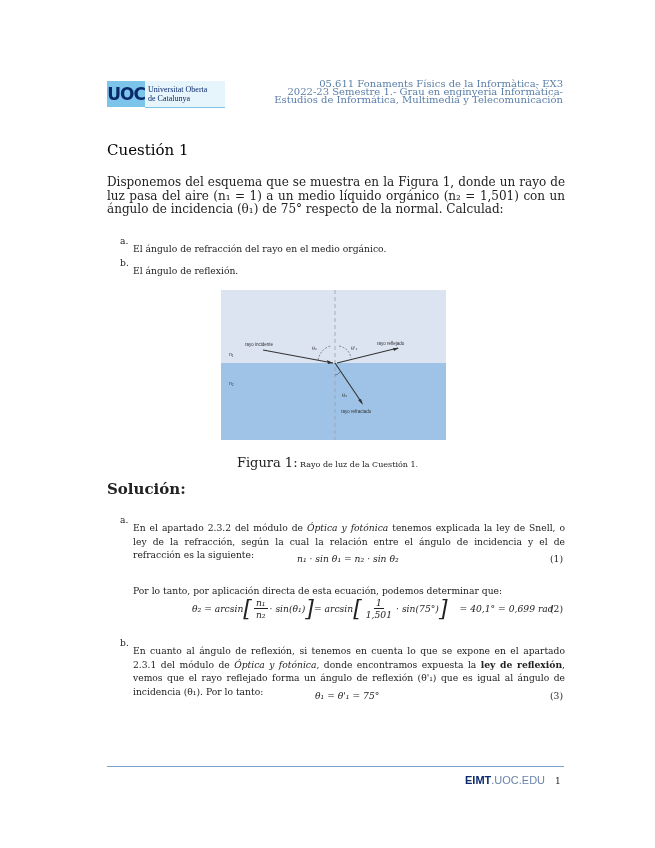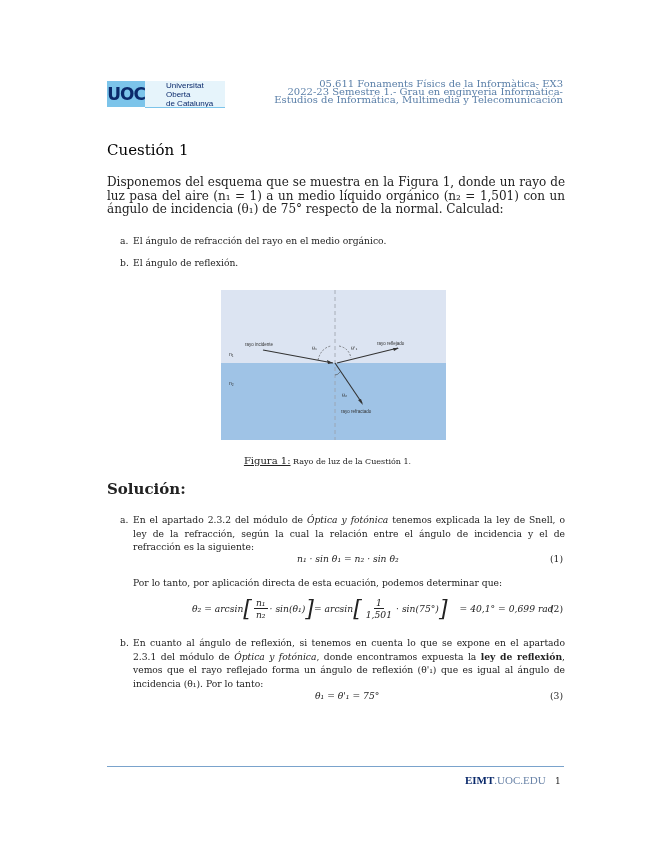--- a/index.html
+++ b/index.html
@@ -5,50 +5,50 @@
   html, body { margin: 0; padding: 0; background: #ffffff; }
   body { width: 655px; height: 848px; position: relative; overflow: hidden;
          font-family: "DejaVu Serif", "Liberation Serif", serif; color: #222; }
   .page { position: absolute; left: 0; top: 0; width: 655px; height: 609px; background: #fff; }
 
   
   .logo { position: absolute; left: 107px; top: 80px; width: 118px; height: 28px; display: flex; align-items: center; }
   .logo-mark { background: #7cc4ea; height: 26px; width: 38px; display: flex; align-items: center; justify-content: center;
                font-family: "DejaVu Sans", sans-serif; font-weight: bold; font-size: 17px; color: #0b2a6b; letter-spacing: -1px; }
   .logo-text { background: #e6f4fb; height: 26px; flex: 1; display: flex; flex-direction: column; justify-content: center;
-               padding-left: 21px; font-family: Liberation Sans, sans-serif; font-size: 8px; line-height: 9px; color: #0b2a6b; }
+               padding-left: 3px; font-family: Liberation Serif, serif; font-size: 8px; line-height: 9px; color: #0b2a6b; }
   .logo-line { position: absolute; left: 145px; top: 107px; width: 80px; height: 1px; background: #7cc4ea; }
   .header-right { position: absolute; right: 92px; top: 80px; text-align: right;
                   font-family: "DejaVu Serif", serif; font-size: 10px; line-height: 8px; color: #5a7fa8; }
 
   .title { position: absolute; left: 107px; top: 141px; font-size: 15px; color: #000000; font-weight: normal; }
 
   .para { position: absolute; left: 107px; width: 458px; font-size: 12px; line-height: 13.5px; text-align: justify; }
   .item { position: absolute; left: 120px; width: 445px; font-size: 9.2px; line-height: 13.5px; text-align: justify; }
   .item .marker { position: absolute; left: 0; }
-  .item .body { margin-left: 13px; }
+  .item .body { margin-left: 13px; margin-top: 8px; }
 
   
   .figure { position: absolute; left: 221px; top: 290px; width: 225px; height: 150px; }
   .figure svg { display: block; }
   .caption { position: absolute; left: 0; width: 655px; top: 455px; text-align: center; font-size: 8px; }
-  .caption .fig-label { font-size: 10px; text-decoration: underline; }
+  .caption .fig-label { font-size: 13px; }
 
   .solution-title { position: absolute; left: 107px; top: 480px; font-size: 15px; font-weight: bold; }
 
   .eq { position: absolute; font-size: 9.2px; font-style: italic; }
   .eq-num { position: absolute; right: 92px; font-size: 9.2px; }
 
   .frac { display: inline-flex; flex-direction: column; align-items: center; vertical-align: middle; margin: 0 2px; }
   .frac .num { border-bottom: 0.8px solid #222; padding: 0 2px; line-height: 11px; }
   .frac .den { padding: 0 2px; line-height: 11px; }
   .bracket { font-size: 22px; vertical-align: middle; font-weight: 200; }
 
   .footer-line { position: absolute; left: 107px; top: 766px; width: 457px; height: 1px; background: #7aa3cc; }
-  .footer-brand { position: absolute; left: 465px; top: 774px; font-family: Liberation Serif, serif; font-size: 11px; color: #0b2a6b; }
+  .footer-brand { position: absolute; left: 465px; top: 774px; font-family: Liberation Sans, sans-serif; font-size: 11px; color: #0b2a6b; }
   .footer-brand b { font-weight: bold; }
   .footer-brand .light { color: #6a84a8; font-weight: normal; }
   .page-num { position: absolute; left: 555px; top: 776px; font-size: 9px; }
 </style>
 </head>
 <body>
 
 <div class="page">
 
   <div class="logo">

